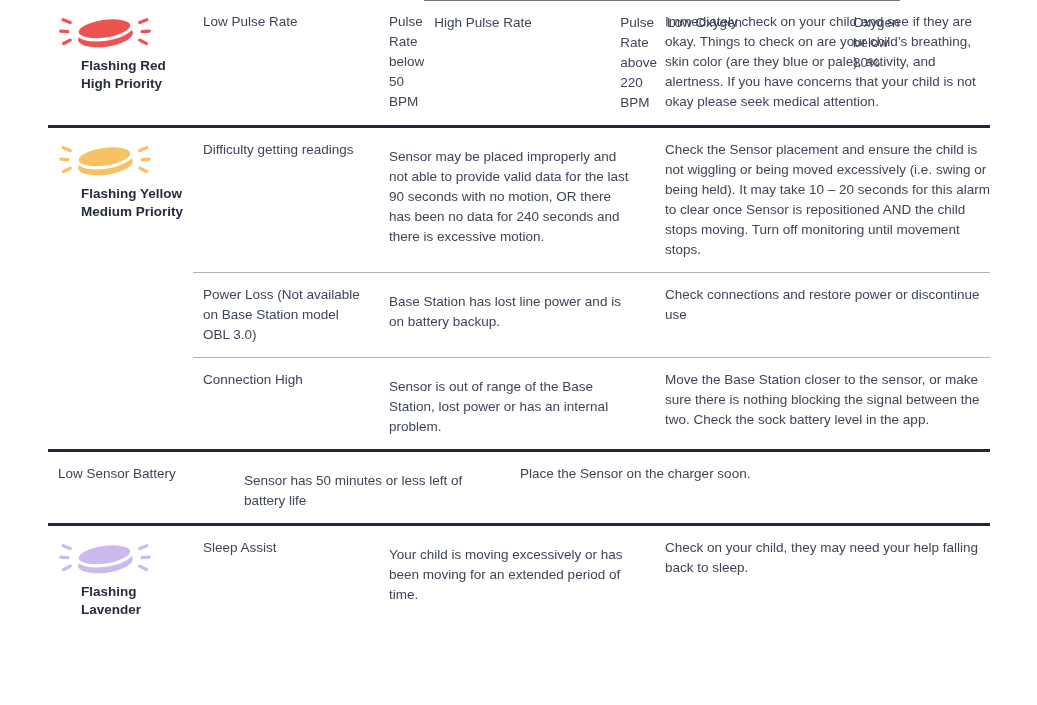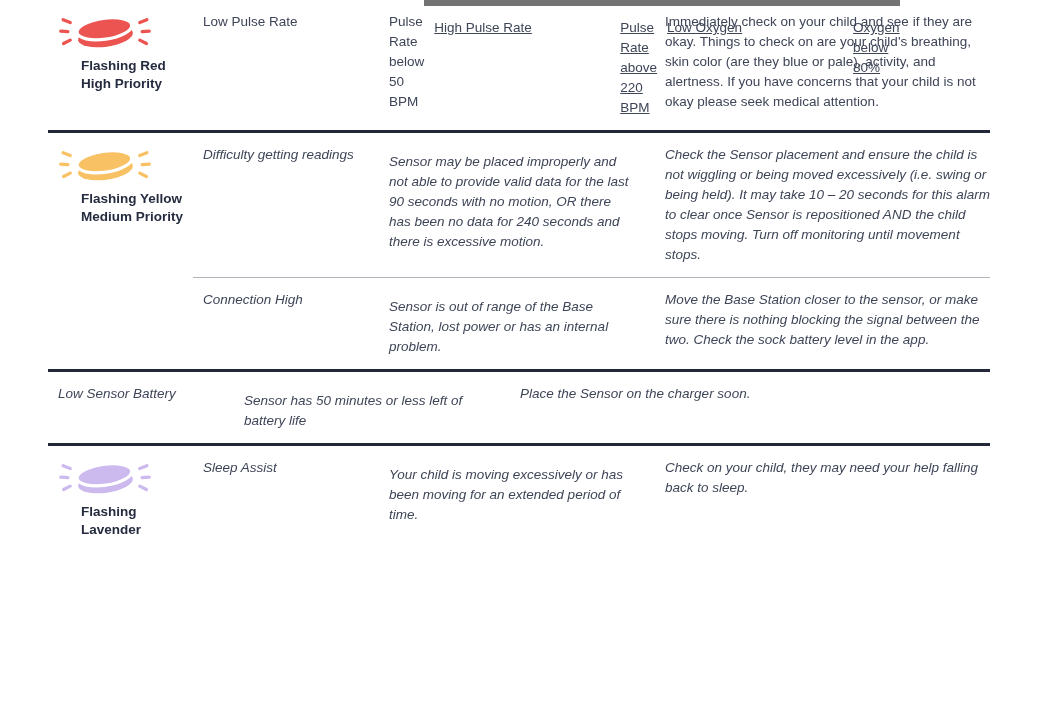--- a/index.html
+++ b/index.html
@@ -29,28 +29,28 @@
   .col-ind { width:145px; flex:none; padding:13px 0 12px 9px; }
   .disc-wrap { display:block; width:96px; height:40px; color:var(--c,#999); }
   .disc-wrap svg { display:block; width:96px; height:40px; }
   .ind-label { font-weight:bold; color:#262C40; line-height:18px; margin-top:4px;margin-left:24px; }
 
   .line { display:block; }
 
   
   .mid { width:437px; flex:none; display:flex; flex-direction:row; }
   .mid .subrow { display:flex; padding:12px 0; }
-  .mid .subrow + .subrow { border-top:6px solid #737373;text-decoration:underline; }
+  .mid .subrow + .subrow { border-top:1px solid #737373; }
   .cell-status { width:186px; flex:none; padding-left:10px; padding-right:14px; line-height:20px; }
   .mid .cell-meaning { flex:1; padding-left:10px; line-height:20px; }
   .action-merged { flex:1; margin-left:25px; padding:12px 0 12px 10px; line-height:20px; }
 
   
   .rows { flex:1; display:flex; flex-direction:column; }
-  .rows .subrow { display:flex; padding:12px 0;font-style:italic; }
+  .rows .subrow { display:flex; padding:12px 0; }
   .rows .subrow + .subrow { border-top:1px solid #AFB4BB; }
   .rows .cell-meaning { width:276px; flex:none; padding-left:10px; padding-right:25px; line-height:20px;margin-top:7px; }
   .rows .cell-action { flex:1; padding-left:10px; line-height:20px; }
 </style>
 </head>
 <body>
 
 <div class="table">
 
 
@@ -117,20 +117,25 @@
         <span class="line">Medium Priority</span>
       </div>
     </div>
     <div class="rows">
       <div class="subrow">
         <div class="cell-status">Difficulty getting readings</div>
         <div class="cell-meaning">Sensor may be placed improperly and not able to provide valid data for the last 90 seconds with no motion, OR there has been no data for 240 seconds and there is excessive motion.</div>
         <div class="cell-action">Check the Sensor placement and ensure the child is not wiggling or being moved excessively (i.e. swing or being held). It may take 10 – 20 seconds for this alarm to clear once Sensor is repositioned AND the child stops moving. Turn off monitoring until movement stops.</div>
       </div>
       <div class="subrow">
+        <div class="cell-status">Power Loss (Not available on Base Station model OBL 3.0)</div>
+        <div class="cell-meaning">Base Station has lost line power and is on battery backup.</div>
+        <div class="cell-action">Check connections and restore power or discontinue use</div>
+      </div>
+      <div class="subrow">
         <div class="cell-status">Connection High</div>
         <div class="cell-meaning">Sensor is out of range of the Base Station, lost power or has an internal problem.</div>
         <div class="cell-action">Move the Base Station closer to the sensor, or make sure there is nothing blocking the signal between the two. Check the sock battery level in the app.</div>
       </div>
     </div>
   </section>
 
   <section class="section">
     <div class="rows">
       <div class="subrow">

